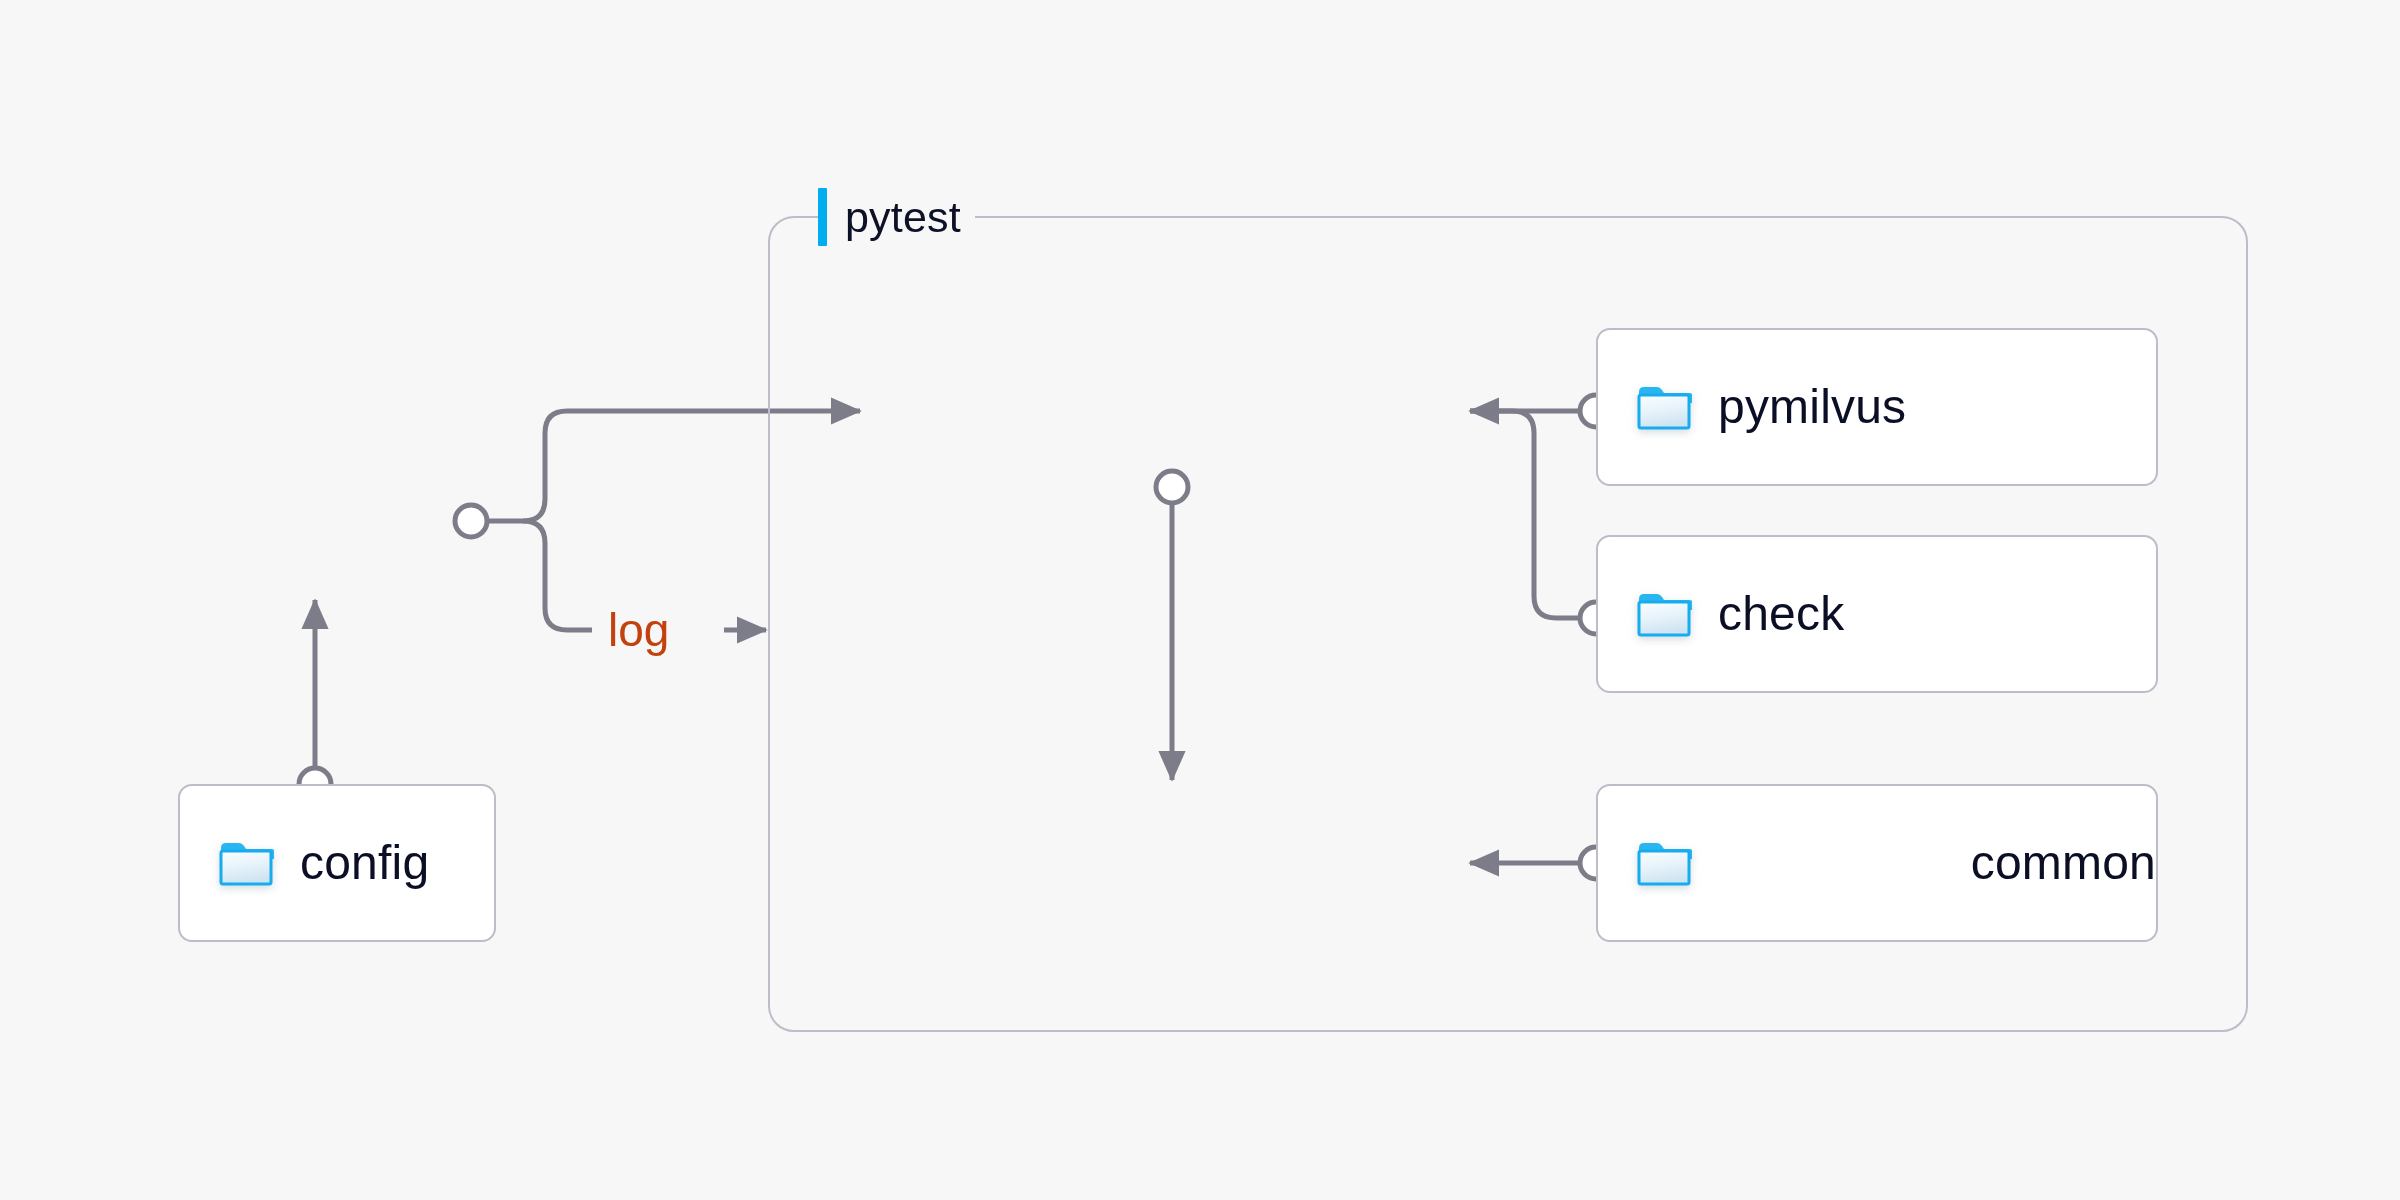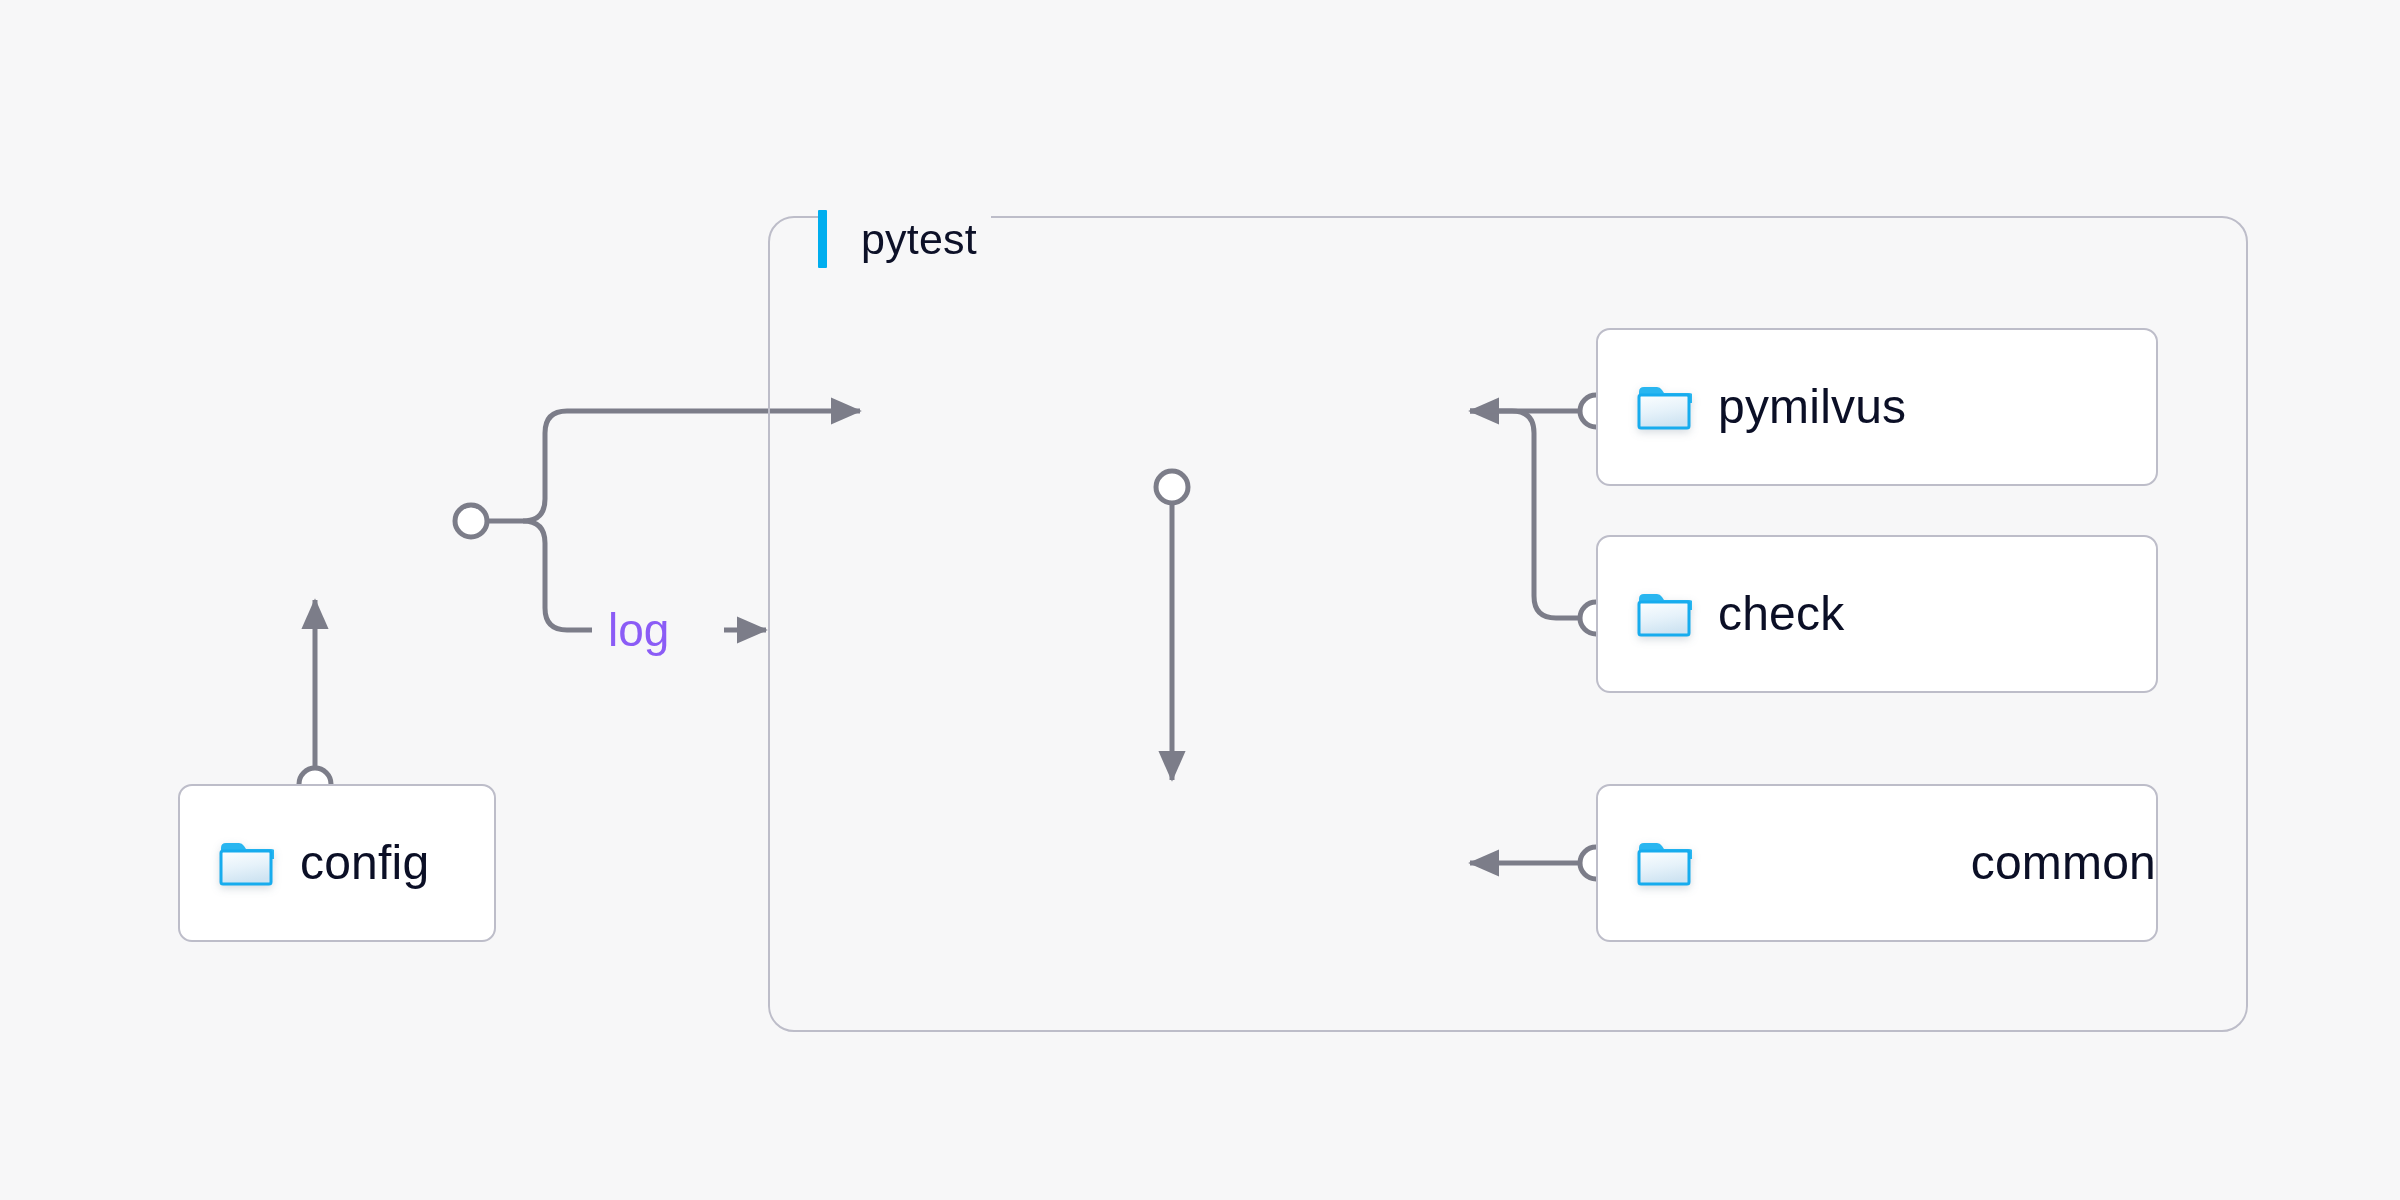--- a/index.html
+++ b/index.html
@@ -28,25 +28,24 @@
     position: absolute;
     border: 2px solid #BDBDC9;
     border-radius: 26px;
     background: transparent;
     box-sizing: border-box;
   }
   .group-label {
     position: absolute;
     display: flex;
     align-items: center;
-    gap: 34px;
+    gap: 18px;
     background: #F7F7F8;
     padding: 0 14px 0 0;
     height: 62px;
-    margin-top: 22px;
   }
   .group-bar {
     width: 9px;
     height: 58px;
     border-radius: 1px;
     background: #00AEEF;
     flex: none;
   }
   .group-title {
     font-size: 43px;
@@ -82,21 +81,21 @@
     height: 50px;
     flex: none;
     display: block;
     filter: drop-shadow(0 3px 4px rgba(30,60,90,0.18));
   }
 
   
   .edge-label {
     position: absolute;
     font-size: 46px;
-    color: #8b5cf6;
+    color: #c2410c;
     white-space: nowrap;
     line-height: 1;
   }
 </style>
 </head>
 <body>
 
 <div id="stage">
 
   <svg id="edges" viewBox="0 0 2400 1200">

